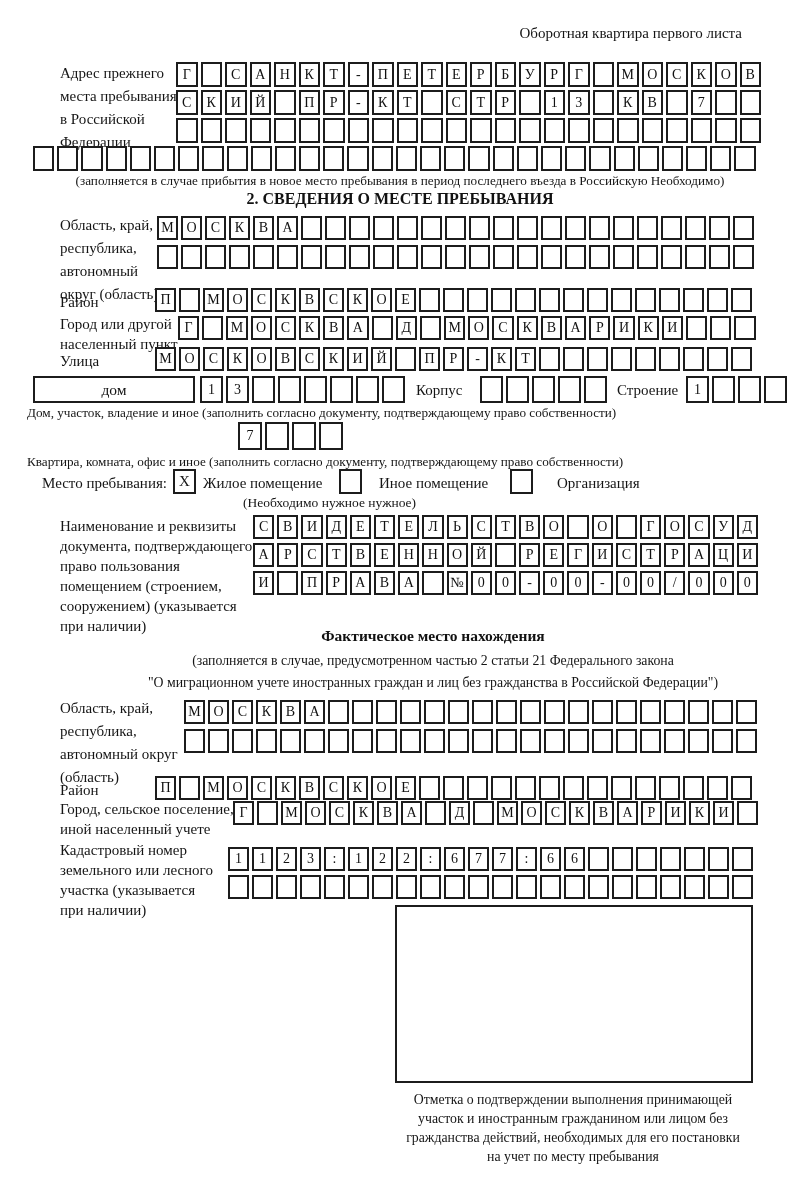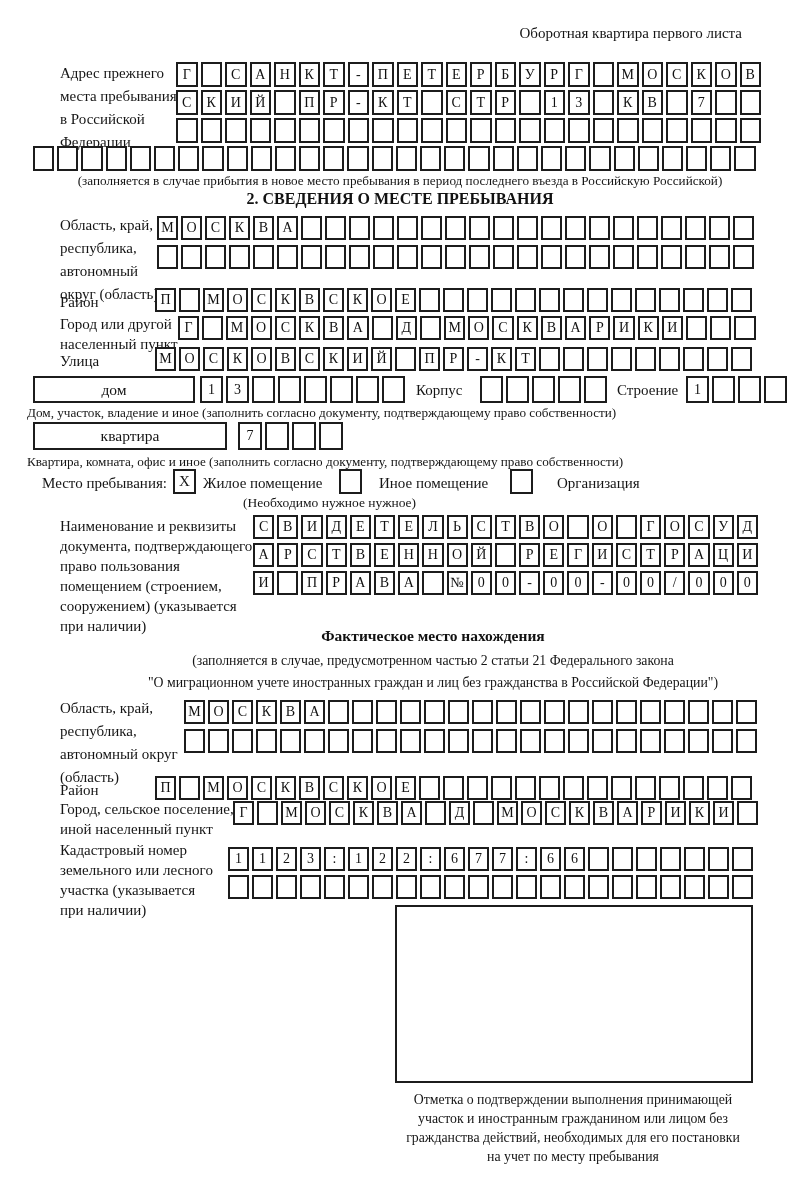--- a/index.html
+++ b/index.html
@@ -26,21 +26,21 @@
 <div id="page">
 
   <div class="lbl" style="top:22px;right:58px;">Оборотная квартира первого листа</div>
 
   <div class="lbl" style="left:60px;top:62px;width:125px;">
       <div>Адрес прежнего</div>
       <div>места пребывания</div>
       <div>в Российской</div>
       <div>Федерации</div>
     </div>
-  <div class="cap center" style="left:0;top:173px;width:800px;">(заполняется в случае прибытия в новое место пребывания в период последнего въезда в Российскую Российской)</div>
+  <div class="cap center" style="left:0;top:173px;width:800px;">(заполняется в случае прибытия в новое место пребывания в период последнего въезда в Российскую Необходимо)</div>
 
   <div class="ttl center" style="left:0;top:190px;width:800px;">2. СВЕДЕНИЯ О МЕСТЕ ПРЕБЫВАНИЯ</div>
 
   <div class="lbl" style="left:60px;top:214px;width:112px;">
       <div>Область, край,</div>
       <div>республика,</div>
       <div>автономный</div>
       <div>округ (область)</div>
     </div>
   <div class="lbl" style="left:60px;top:291px;">Район</div>
@@ -48,21 +48,20 @@
       <div>Город или другой</div>
       <div>населенный пункт</div>
     </div>
   <div class="lbl" style="left:60px;top:350px;">Улица</div>
 
   <div class="widebox" style="left:33px;top:376px;width:162px;height:27px;">дом</div>
   <div class="lbl" style="left:416px;top:379px;">Корпус</div>
   <div class="lbl" style="left:617px;top:379px;">Строение</div>
   <div class="cap" style="left:27px;top:405px;">Дом, участок, владение и иное (заполнить согласно документу, подтверждающему право собственности)</div>
 
-  <div class="widebox" style="left:33px;top:422px;width:194px;height:28px;">квартира</div>
   <div class="cap" style="left:27px;top:454px;">Квартира, комната, офис и иное (заполнить согласно документу, подтверждающему право собственности)</div>
 
   <div class="lbl" style="left:42px;top:472px;">Место пребывания:</div>
   <div class="cb" style="left:173px;top:469px;">X</div>
   <div class="lbl" style="left:203px;top:472px;">Жилое помещение</div>
   <div class="cb" style="left:339px;top:469px;"></div>
   <div class="lbl" style="left:379px;top:472px;">Иное помещение</div>
   <div class="cb" style="left:510px;top:469px;"></div>
   <div class="lbl" style="left:557px;top:472px;">Организация</div>
   <div class="cap" style="left:243px;top:495px;font-size:13.5px;">(Необходимо нужное нужное)</div>
@@ -82,21 +81,21 @@
 
   <div class="lbl" style="left:60px;top:697px;width:135px;">
       <div>Область, край,</div>
       <div>республика,</div>
       <div>автономный округ</div>
       <div>(область)</div>
     </div>
   <div class="lbl" style="left:60px;top:779px;">Район</div>
   <div class="lbl tight" style="left:60px;top:799px;width:185px;">
       <div>Город, сельское поселение,</div>
-      <div>иной населенный пункт</div>
+      <div>иной населенный учете</div>
     </div>
   <div class="lbl tight" style="left:60px;top:840px;width:185px;">
       <div>Кадастровый номер</div>
       <div>земельного или лесного</div>
       <div>участка (указывается</div>
       <div>при наличии)</div>
     </div>
 
   <div class="stamp" style="left:395px;top:905px;width:358px;height:178px;"></div>
   <div class="cap center" style="left:383px;top:1090px;width:380px;font-size:13.8px;line-height:19px;">

